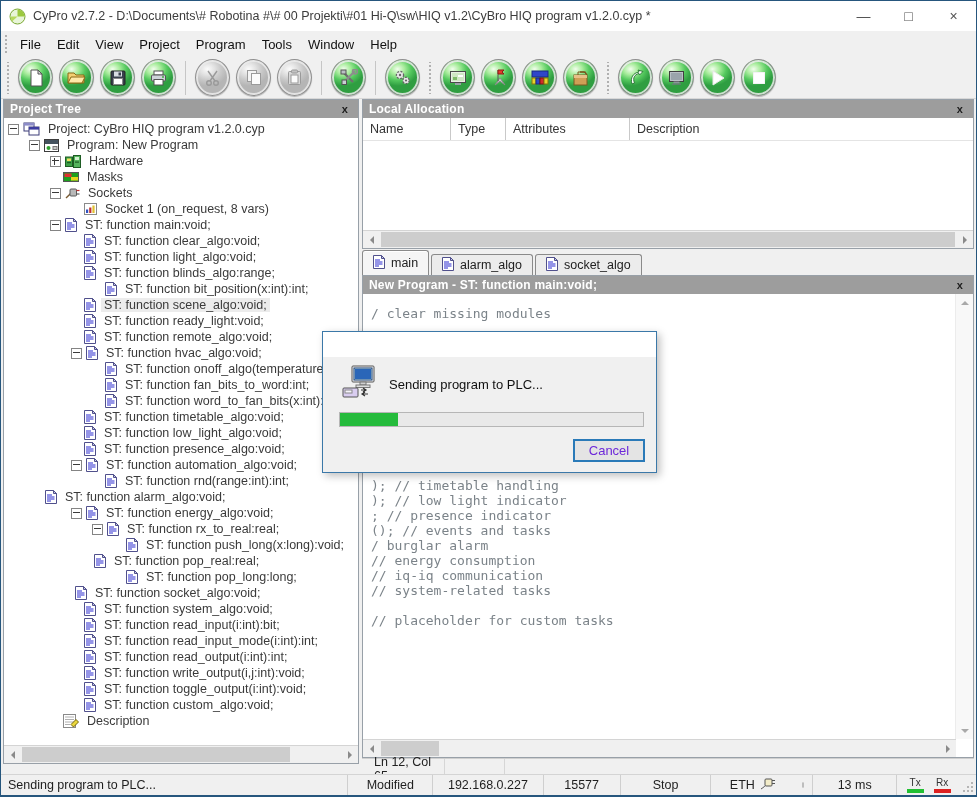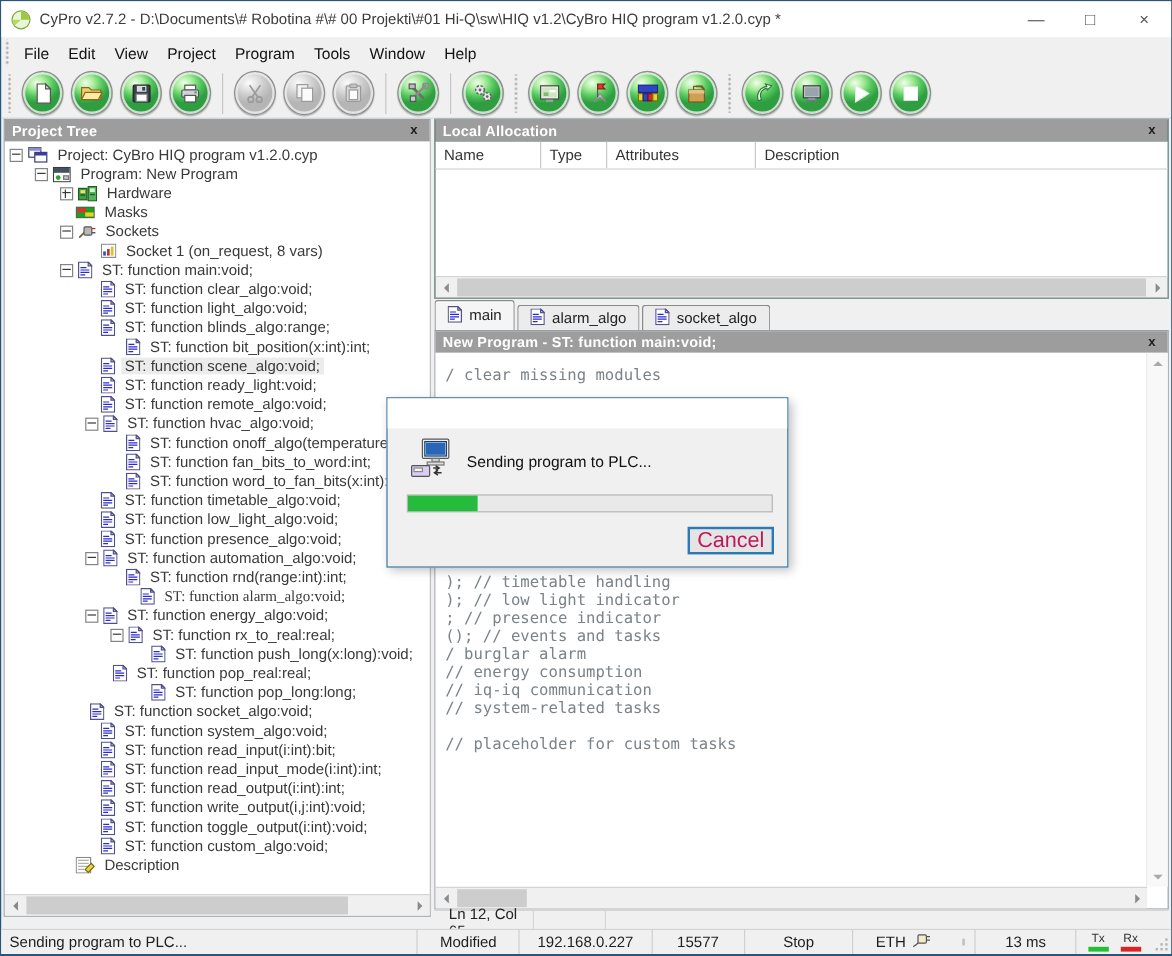--- a/index.html
+++ b/index.html
@@ -106,21 +106,21 @@
   .dialog{position:absolute;left:321px;top:330px;width:333px;height:140px;background:#f0f0f0;
     border:1px solid #3b78a8;box-shadow:3px 3px 8px rgba(0,0,0,.25);z-index:50;}
   .dialog-title{height:25px;background:#fff;}
   .dialog-body{position:relative;height:114px;}
   .dialog-icon{position:absolute;left:17px;top:6px;}
   .dialog-msg{position:absolute;left:66px;top:20px;font-size:13px;color:#111;}
   .progress{position:absolute;left:16px;right:12px;top:55px;height:15px;background:#e9e9e9;border:1px solid #b6b6b6;box-sizing:border-box;}
   .progress-fill{height:100%;background:#25bb3c;}
   .cancel-btn{position:absolute;right:11px;bottom:9px;width:72px;height:23px;background:#e4e4e4;
     border:2px solid #2a7ab8;box-sizing:border-box;display:flex;align-items:center;justify-content:center;
-    font-size:18px;color:#be185d;}
+    font-size:13px;color:#6d28d9;}
   .splitter-v{position:absolute;left:358px;top:98px;width:3px;height:665px;background:#f0f0f0;}
 </style>
 </head>
 <body>
 
 <div class="window">
 
   <div class="titlebar">
     <span class="app-icon">
       <svg width="17" height="17" viewBox="0 0 17 17">
@@ -674,21 +674,21 @@
               <g stroke="#2a2ad0">
                 <line x1="2" y1="5" x2="7" y2="5"></line>
                 <line x1="2" y1="7" x2="9.5" y2="7"></line>
                 <line x1="2" y1="9" x2="9.5" y2="9"></line>
                 <line x1="2" y1="11" x2="6" y2="11"></line>
               </g>
             </svg>
           </span>
           <span class="tree-label">ST: function rnd(range:int):int;</span>
         </div>
-        <div class="tree-row" style="padding-left: 100px; font-family: Liberation Serif, serif;">
+        <div class="tree-row" style="padding-left: 28px;">
           <span class="expand-spacer"></span>
           <span class="tree-icon">
             <svg width="12" height="14">
               <path d="M0.5 0.5 h8 l3 3 v10 h-11 z" fill="#fff" stroke="#50508c"></path>
               <path d="M8.5 0.5 l3 3 h-3 z" fill="#c8c8e8" stroke="#50508c"></path>
               <g stroke="#2a2ad0">
                 <line x1="2" y1="5" x2="7" y2="5"></line>
                 <line x1="2" y1="7" x2="9.5" y2="7"></line>
                 <line x1="2" y1="9" x2="9.5" y2="9"></line>
                 <line x1="2" y1="11" x2="6" y2="11"></line>

